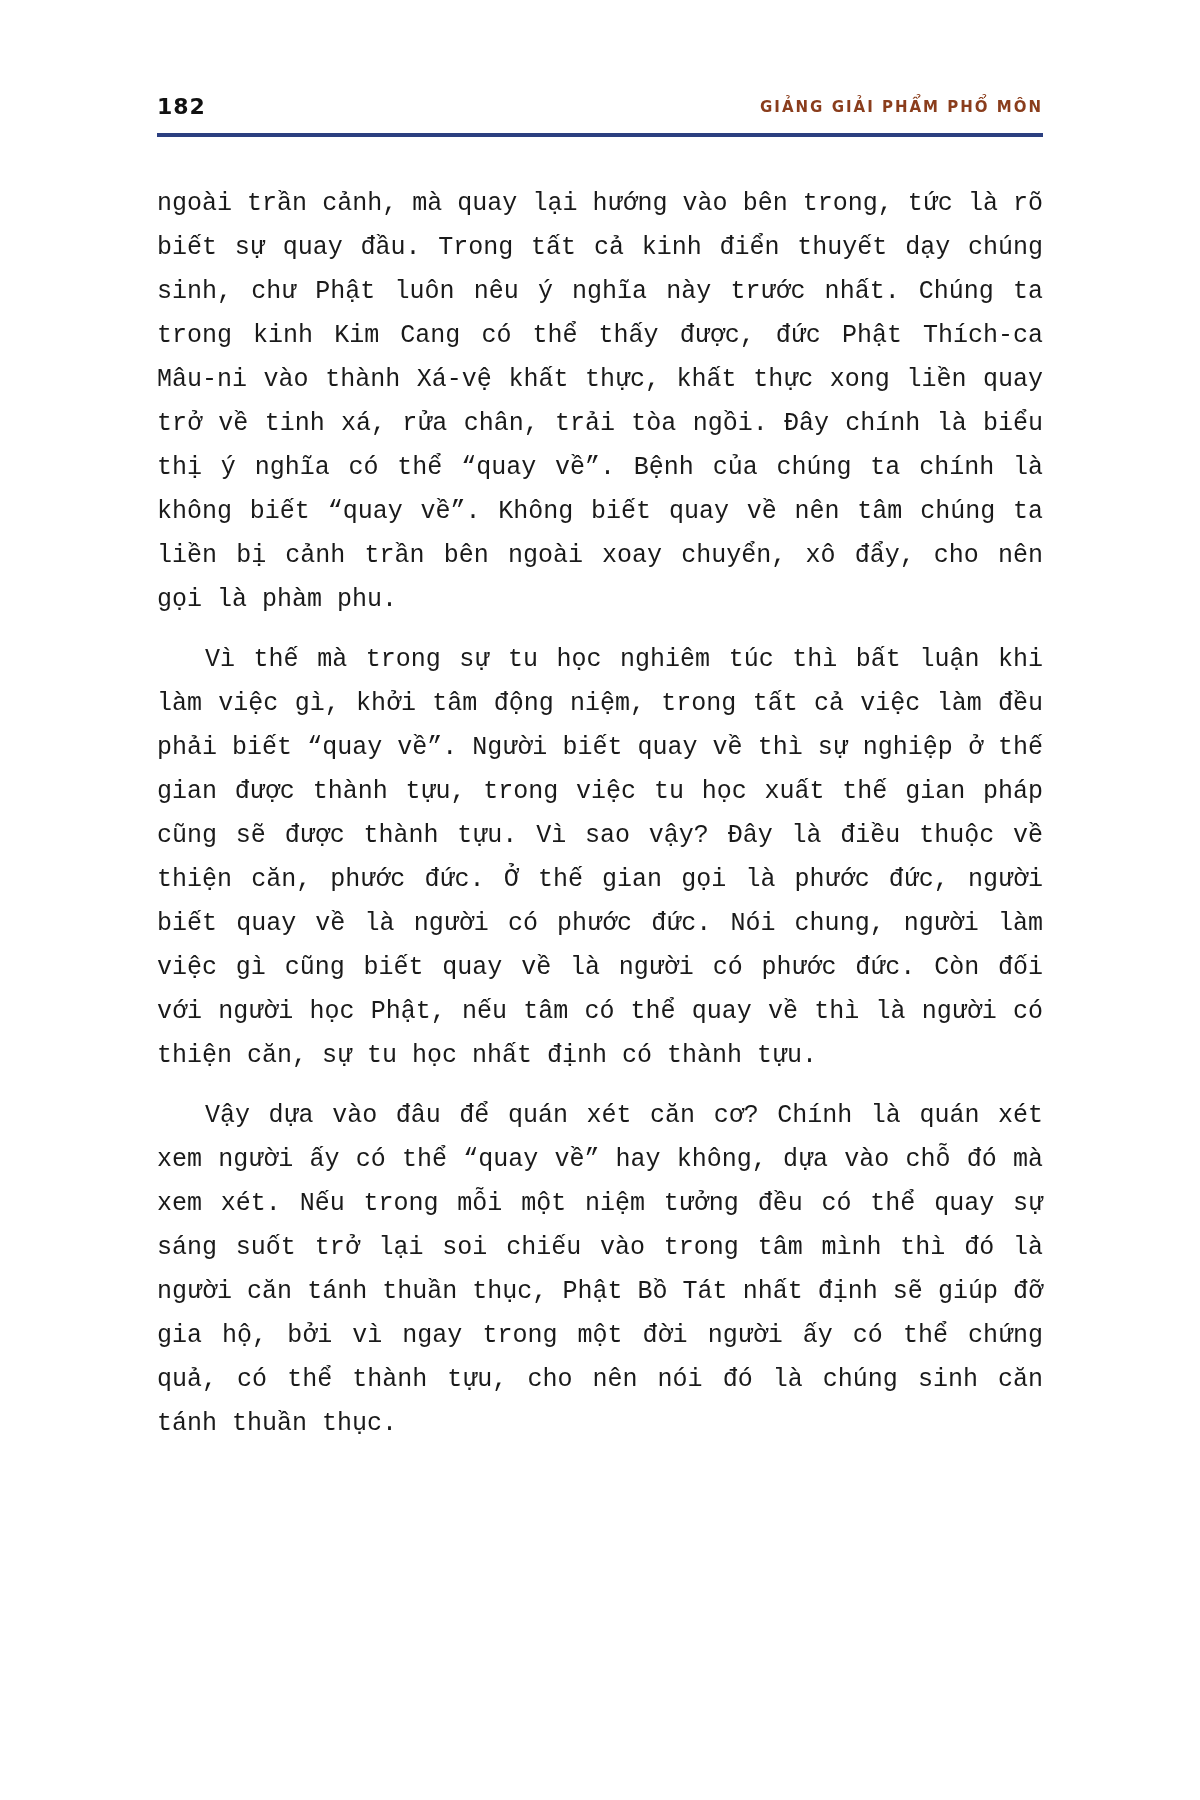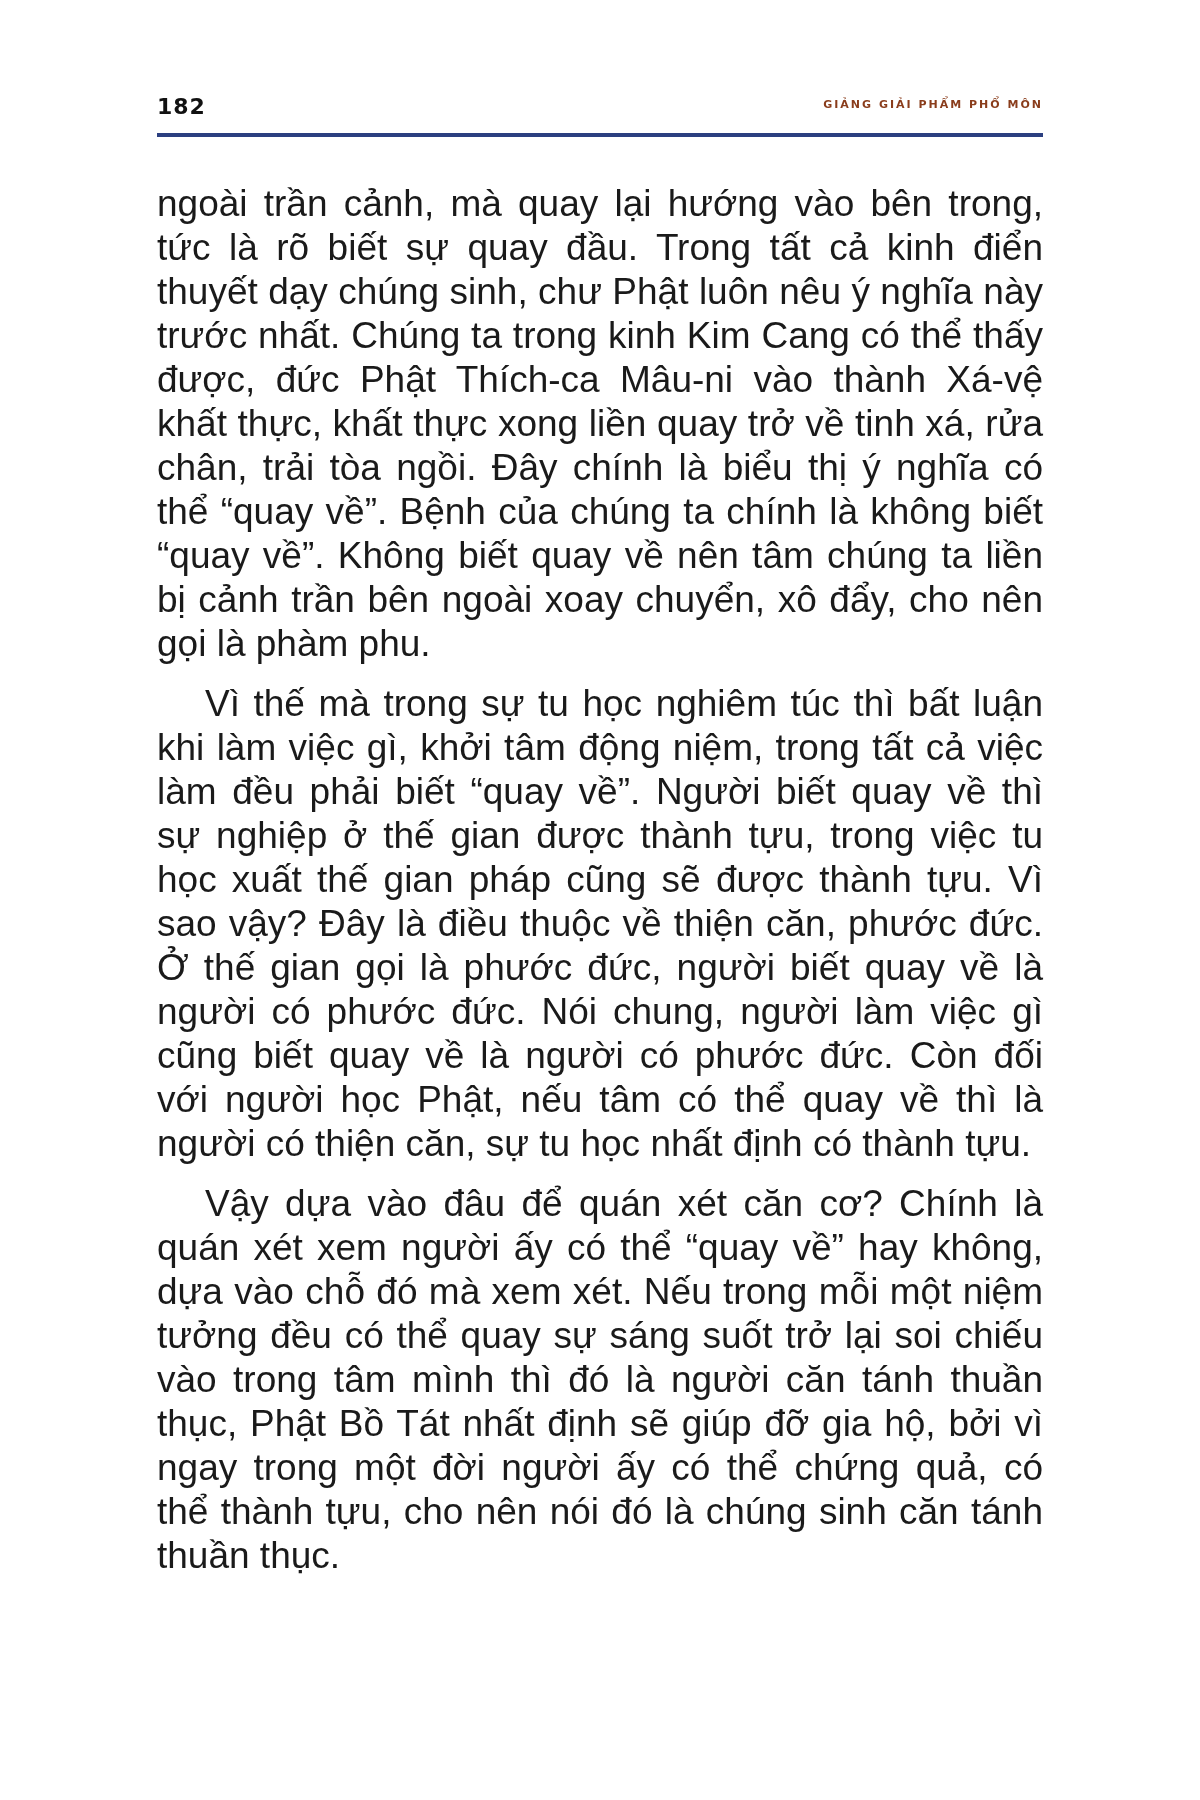--- a/index.html
+++ b/index.html
@@ -36,39 +36,39 @@
       font-size: 22px;
       color: #111111;
       letter-spacing: 1px;
     }
     .book-title {
       position: absolute;
       right: 0;
       top: 4px;
       font-family: "DejaVu Sans", sans-serif;
       font-weight: bold;
-      font-size: 11px;
+      font-size: 15px;
       letter-spacing: 2px;
       color: #8a3d1c;
     }
     .head-rule {
       position: absolute;
       left: 0;
       top: 133px;
       width: 886px;
       height: 4px;
       background: #2b3f80;
     }
     .body-text {
       position: absolute;
       left: 0;
       top: 182px;
       width: 886px;
-      font-family: Liberation Sans, sans-serif;
-      font-size: 37px;
+      font-family: Liberation Mono, monospace;
+      font-size: 25px;
       line-height: 44px;
       color: #1a1a1a;
       text-align: justify;
     }
     .body-text p {
       margin: 0 0 16px 0;
       text-indent: 48px;
       hyphens: none;
     }
     .body-text p.continuation {

